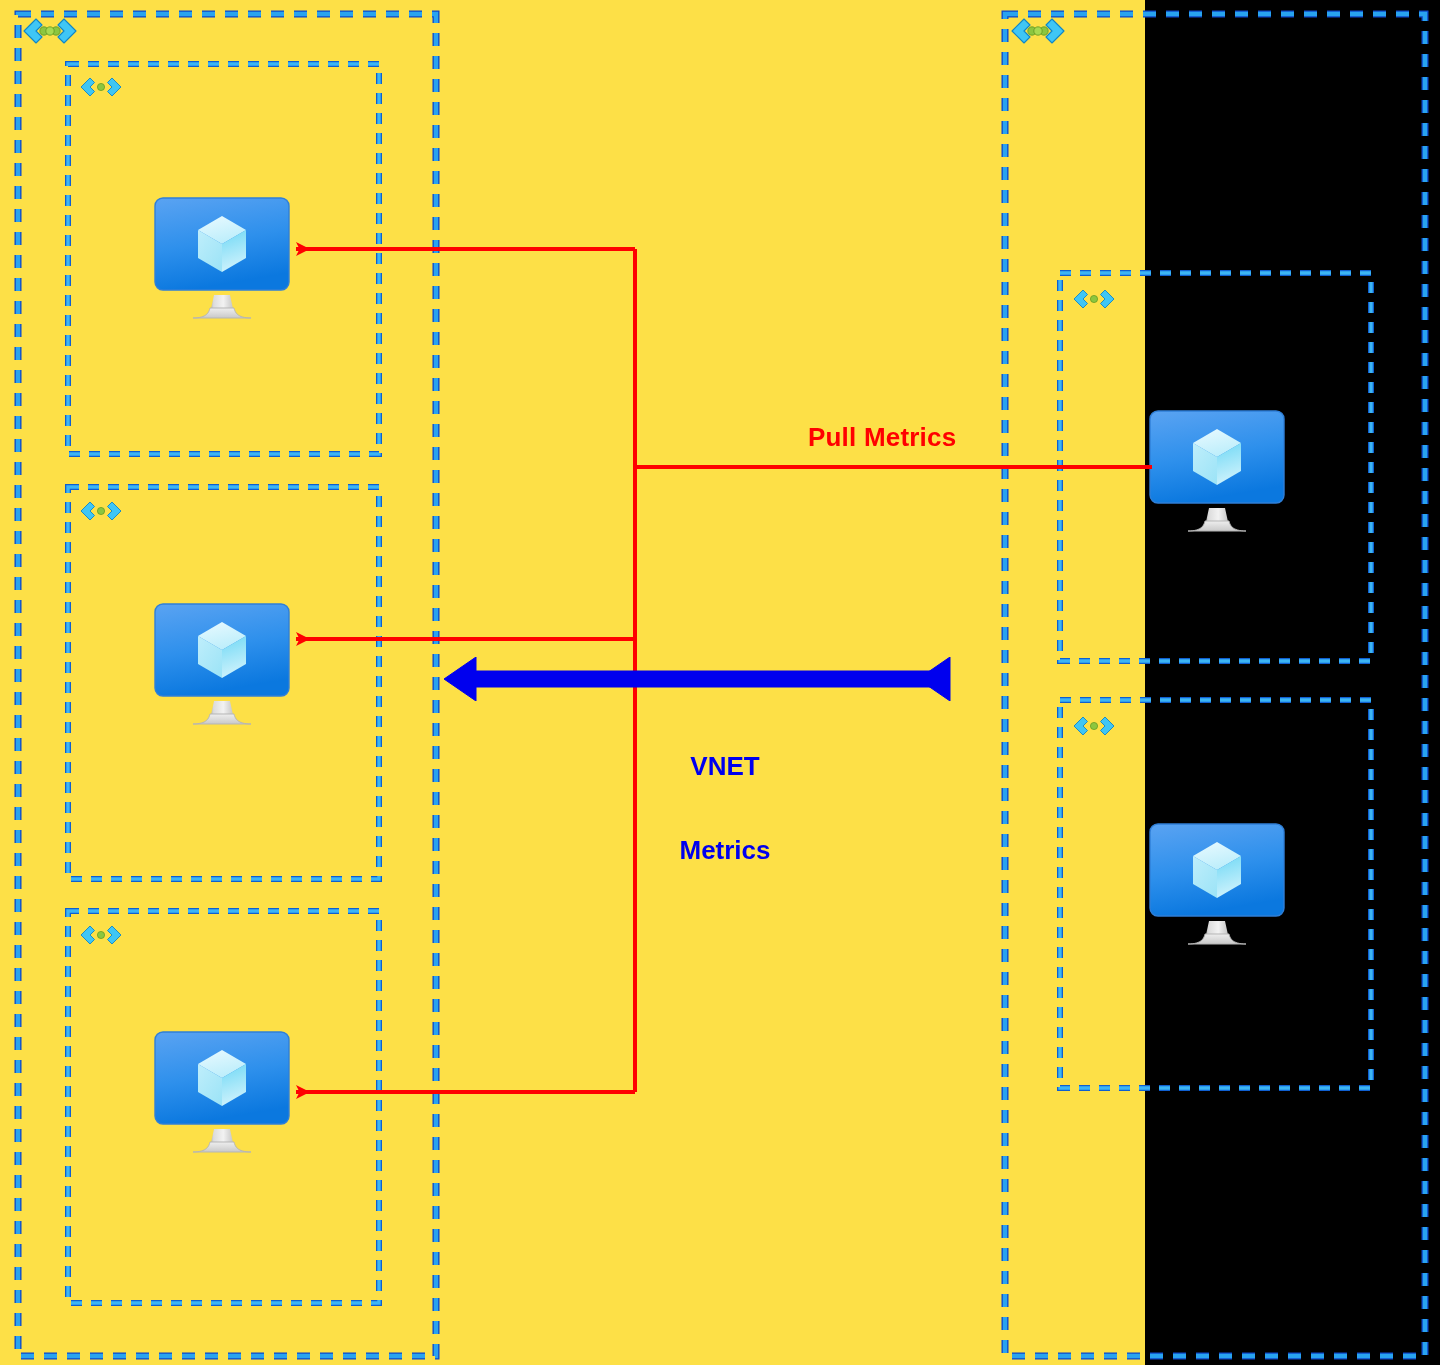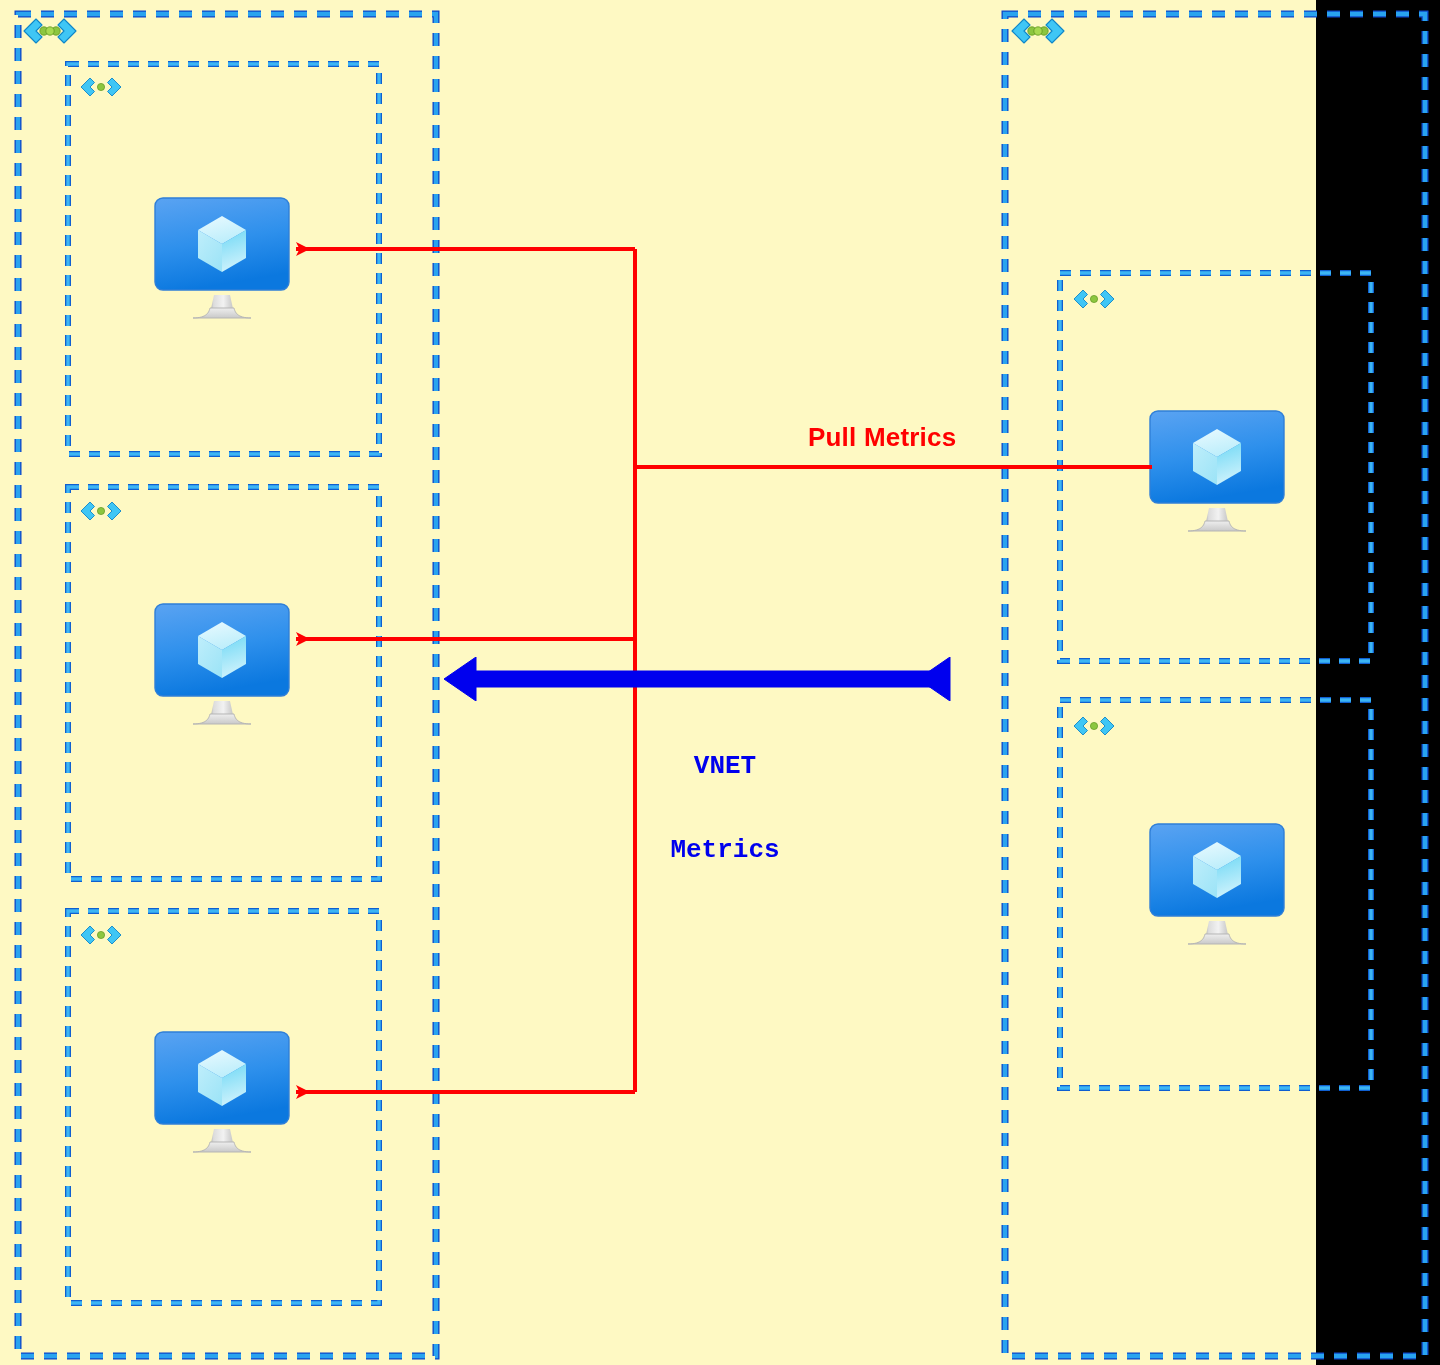--- a/index.html
+++ b/index.html
@@ -1,25 +1,25 @@
 <!DOCTYPE html>
 <html><head>
 <meta charset="utf-8">
 <title>Azure VNET Peering Prometheus Pull Metrics Diagram</title>
 <style>
   html,body{margin:0;padding:0;background:#000;}
   body{
     font-family:"Liberation Sans", sans-serif;
     width:1440px;height:1365px;overflow:hidden;
   }
-  #stage{position:relative;width:1316px;height:1365px;background:#fef9c3;}
+  #stage{position:relative;width:1145px;height:1365px;background:#fde047;}
   #stage svg.layer{position:absolute;left:0;top:0;width:1440px;height:1365px;}
   .lbl{position:absolute;font-weight:bold;white-space:pre;line-height:1.08;}
   .lbl-pull{font-size:26px;color:#ff0000;letter-spacing:.2px;}
-  .lbl-peer{font-size:26px;color:#0000ee;text-align:center;font-family:Liberation Mono, monospace;}
+  .lbl-peer{font-size:26px;color:#0000ee;text-align:center;}
 </style>
 </head>
 <body>
 
 <div id="stage">
 
   <svg class="layer" viewBox="0 0 1440 1365">
     <defs>
       <linearGradient id="gScreen" x1="0" y1="0" x2="0.25" y2="1">
         <stop offset="0%" stop-color="#5aa3f2"></stop>

